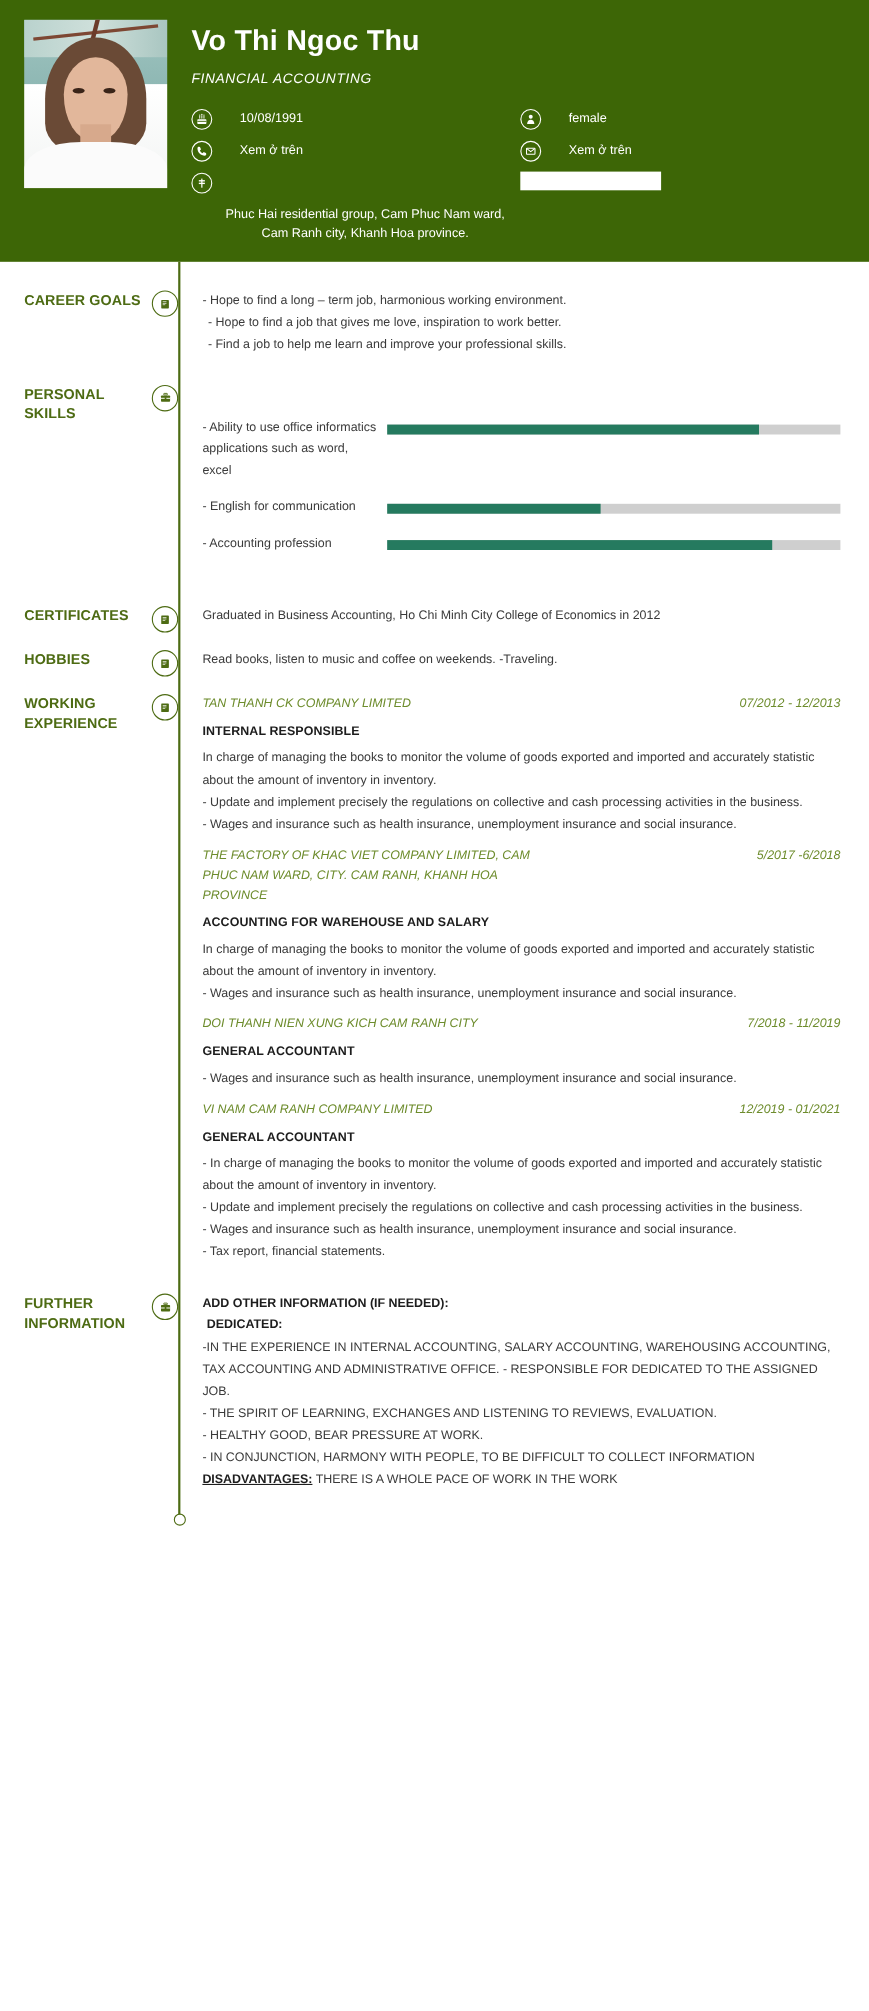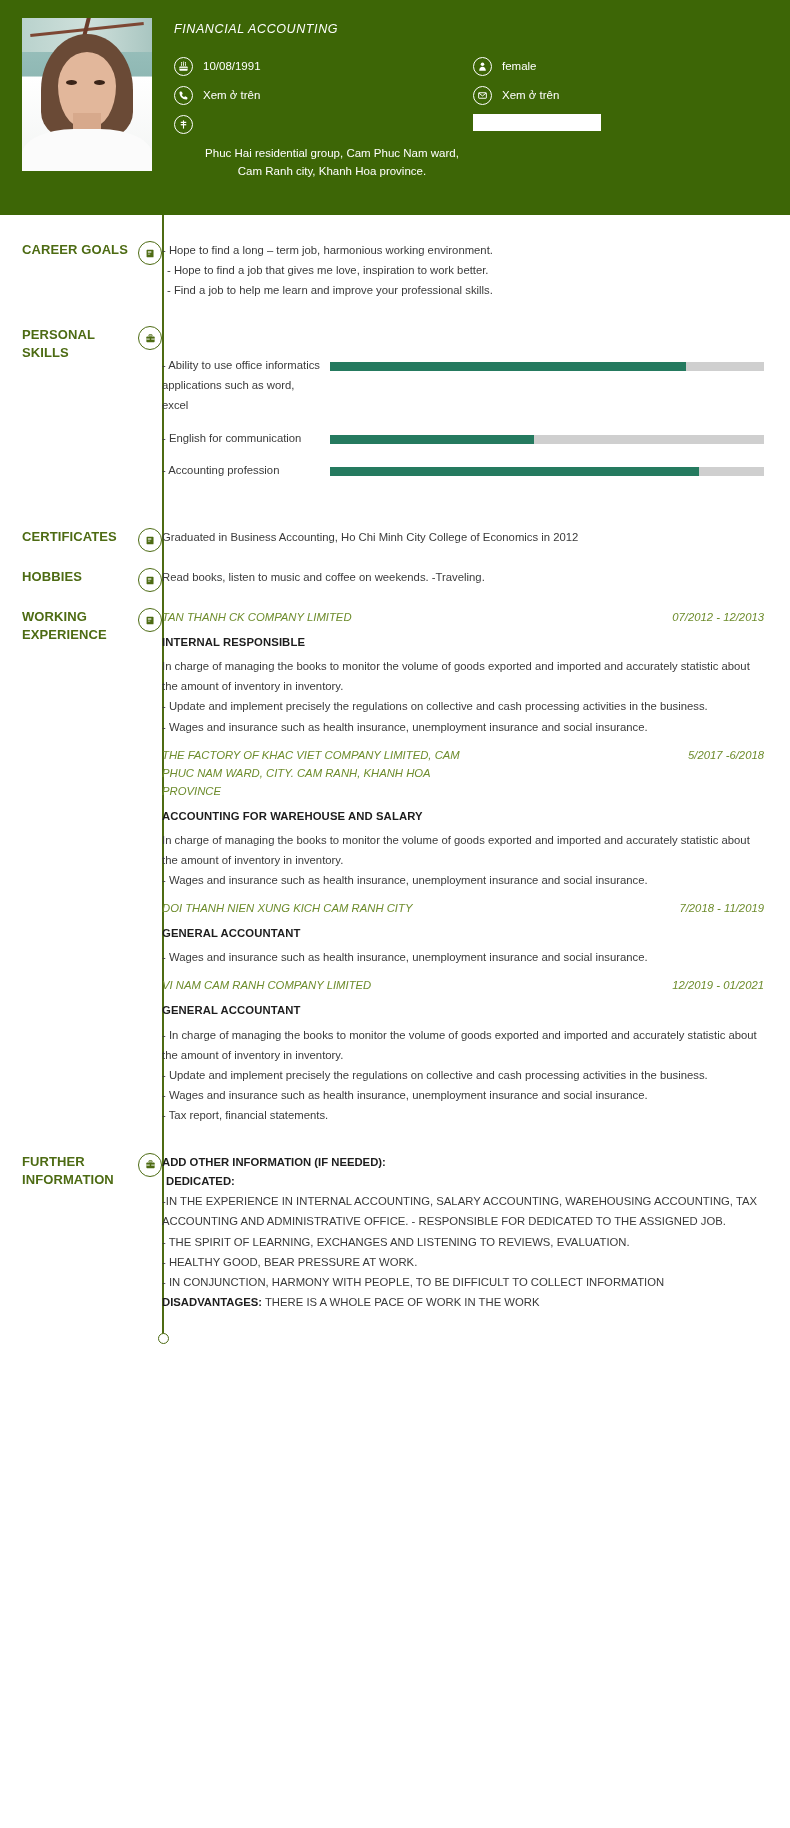--- a/index.html
+++ b/index.html
@@ -87,21 +87,21 @@
     font-weight: normal;
     letter-spacing: 0.6px;
     margin-bottom: 20px;
   }
   .contact-grid {
     display: grid;
     grid-template-columns: 1fr 1fr;
     row-gap: 9px;
     column-gap: 4px;
   }
-  .contact-row { display: flex; align-items: flex-start; gap: 10px; }
+  .contact-row { display: flex; align-items: flex-start; gap: 25px; }
   .cicon {
     flex: 0 0 19px;
     width: 19px; height: 19px;
     border: 1.4px solid #ffffff;
     border-radius: 50%;
     display: flex; align-items: center; justify-content: center;
     margin-top: 1px;
   }
   .cicon svg { display: block; }
   .contact-text {
@@ -173,20 +173,21 @@
     width: 24px; height: 24px;
     margin-left: -12px;
     border: 1.7px solid #4d6b13;
     border-radius: 50%;
     background: #ffffff;
     display: flex; align-items: center; justify-content: center;
     position: relative; z-index: 2;
   }
   .sec-body {
     flex: 1 1 auto;
+    padding-left: 22px;
     min-width: 0;
   }
 
   .ln {
     color: #3a3a3a;
     font-size: 11.3px;
     line-height: 1.75;
   }
   .ln.indent { padding-left: 5px; }
 
@@ -264,21 +265,21 @@
     font-size: 11.3px;
     font-weight: bold;
     line-height: 1.7;
     padding-left: 4px;
   }
   .fi-ln {
     color: #3a3a3a;
     font-size: 11.3px;
     line-height: 1.78;
   }
-  .fi-ln b { color: #1d1d1d; }
+  .fi-ln b { color: #1d1d1d; text-decoration: underline; }
 
   .gap-sm { height: 16px; }
   .gap-md { height: 26px; }
   .gap-lg { height: 34px; }
 </style>
 </head>
 <body>
 
 <div class="header">
 
@@ -289,20 +290,21 @@
     <div class="hair"></div>
     <div class="face"></div>
     <div class="eye-l"></div>
     <div class="eye-r"></div>
     <div class="mouth"></div>
     <div class="neck"></div>
     <div class="shirt"></div>
   </div>
 
   <div class="hdr-main">
+    <div class="name">Vo Thi Ngoc Thu</div>
     <div class="job-title">FINANCIAL ACCOUNTING</div>
 
     <div class="contact-grid">
 
       <div class="contact-row">
         <span class="cicon">
           <svg width="11" height="11" viewBox="0 0 16 16" fill="#ffffff">
             <rect x="2" y="8" width="12" height="6" rx="1"></rect>
             <rect x="2" y="10" width="12" height="1.2" fill="#3d6606"></rect>
             <rect x="4.6" y="3.4" width="1.2" height="3.6"></rect>

